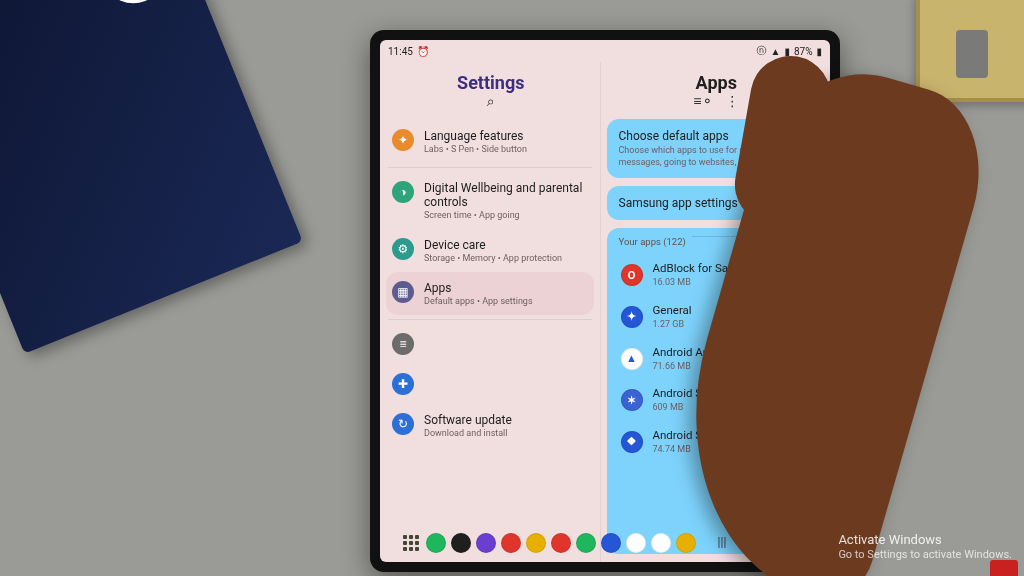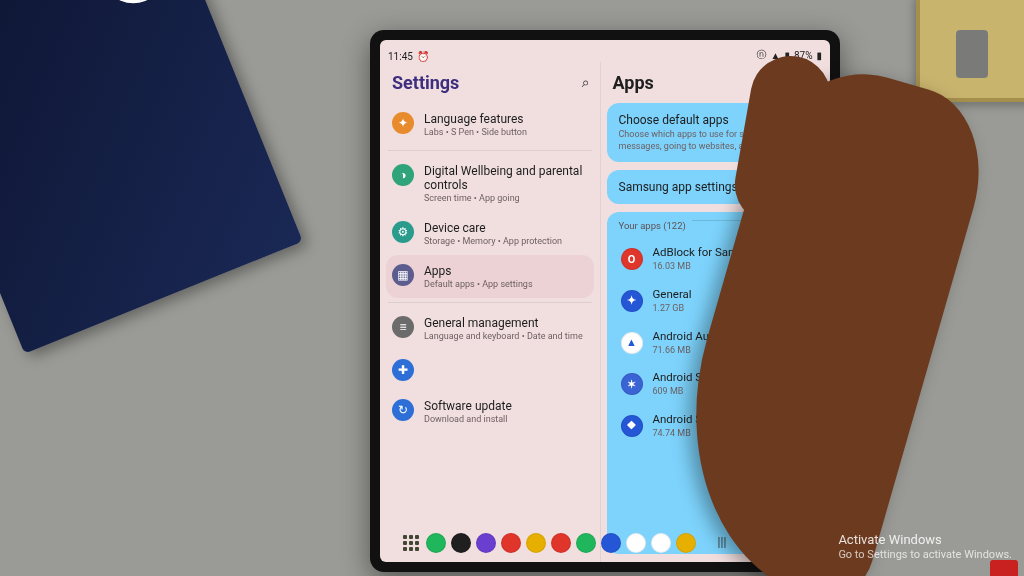--- a/index.html
+++ b/index.html
@@ -70,37 +70,38 @@
   .screen {
     width:100%; height:100%;
     background:#f1dfe0; 
     border-radius:6px;
     position:relative;
     overflow:hidden;
     display:flex; flex-direction:column;
   }
   
   .statusbar {
-    height:22px; display:flex; align-items:flex-end;
+    height:22px; display:flex; align-items:center;
     justify-content:space-between; padding:0 8px;
     font-size:10px; color:#222;
   }
   .statusbar .left, .statusbar .right { display:flex; gap:4px; align-items:center;}
   
   .panes { flex:1; display:flex; }
   .left-pane {
     flex: 1 1 49%;
     border-right:1px solid rgba(0,0,0,.06);
     display:flex; flex-direction:column;
     padding:4px 6px 0 6px;
   }
   .right-pane { flex:1 1 51%; display:flex; flex-direction:column; padding:4px 6px 0 6px;}
   .pane-header {
     display:flex; align-items:center; justify-content:space-between;
     padding:6px 4px 10px 6px;
+    flex-direction:column;
   }
   .pane-header h1 { font-size:18px; font-weight:700; }
   .pane-header.settings h1 { color:#3d2e7e; }
   .pane-header.apps h1 { color:#1f1f1f; }
   .hicons { display:flex; gap:12px; color:#333; }
   .hicons span{font-size:14px;}
   
   .s-list { flex:1; overflow:hidden; }
   .s-item {
     display:flex; align-items:flex-start; gap:10px;
@@ -203,24 +204,20 @@
             <div class="s-item selected">
               <div class="icon" style="background:#5c5c8f">▦</div>
               <div class="txt">
                 <div class="title">Apps</div>
                 <div class="sub">Default apps • App settings</div>
               </div>
             </div>
             <div class="s-divider"></div>
             <div class="s-item">
               <div class="icon" style="background:#6b6b6b">≡</div>
-              <div class="txt">
-                <div class="title">General management</div>
-                <div class="sub">Language and keyboard • Date and time</div>
-              </div>
             </div>
             <div class="s-item">
               <div class="icon" style="background:#2d6fd6">✚</div>
             </div>
             <div class="s-item">
               <div class="icon" style="background:#2d6fd6">↻</div>
               <div class="txt">
                 <div class="title">Software update</div>
                 <div class="sub">Download and install</div>
               </div>

